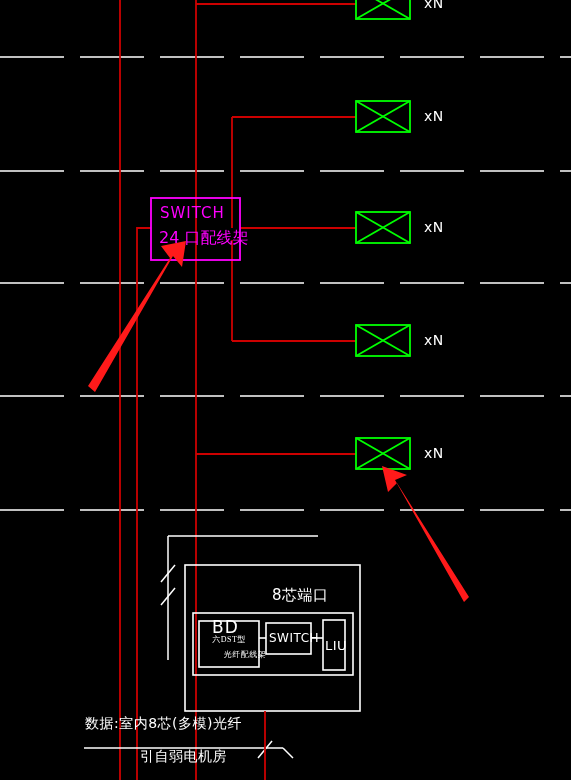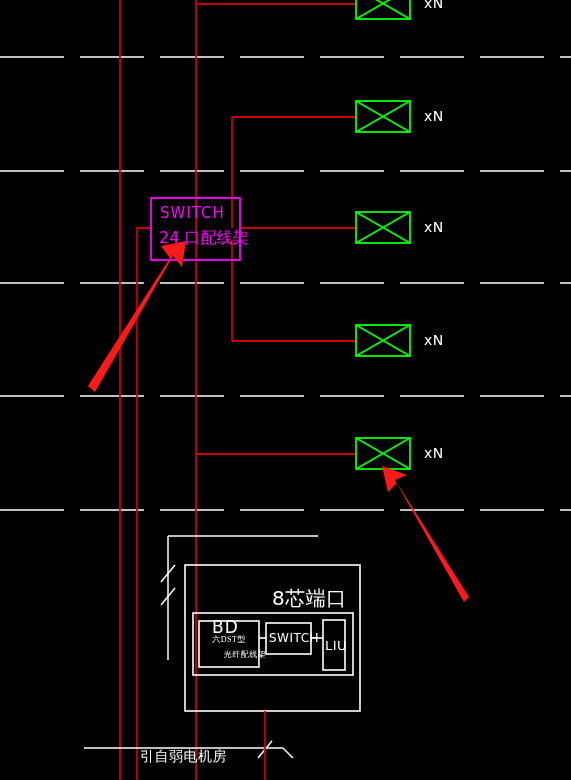--- a/index.html
+++ b/index.html
@@ -46,21 +46,21 @@
   .xn-label {
     font-size: 14px;
     color: #ffffff;
   }
   .bd-label {
     font-size: 17px;
     color: #ffffff;
     letter-spacing: 1px;
   }
   .port-label {
-    font-size: 20px;
+    font-size: 15px;
     color: #ffffff;
     text-align: right;
   }
   .inner-label {
     font-size: 8px;
     color: #ffffff;
     text-align: center;
     line-height: 1.5;
     font-family: Liberation Serif, serif;
   }
@@ -210,15 +210,16 @@
   <div class="label bd-label" style="left:212px; top:619px;">BD</div>
   <div class="label port-label label-cn" style="left:272px; top:588px;">8芯端口</div>
 
   <div class="label inner-label label-cn" style="left:202px; top:634px; width:54px;">六DST型</div>
   <div class="label inner-label label-cn" style="left:218px; top:649px; width:54px;">光纤配线架</div>
 
   <div class="label switch-inner-label" style="left:269px; top:632px;">SWITCH</div>
 
   <div class="label liu-label" style="left:325px; top:639px;">LIU</div>
 
+  <div class="label data-note label-cn" style="left:85px; top:716px;">数据:室内8芯(多模)光纤</div>
   <div class="label data-note label-cn" style="left:140px; top:749px;">引自弱电机房</div>
 
 </div>
 
 </body></html>

